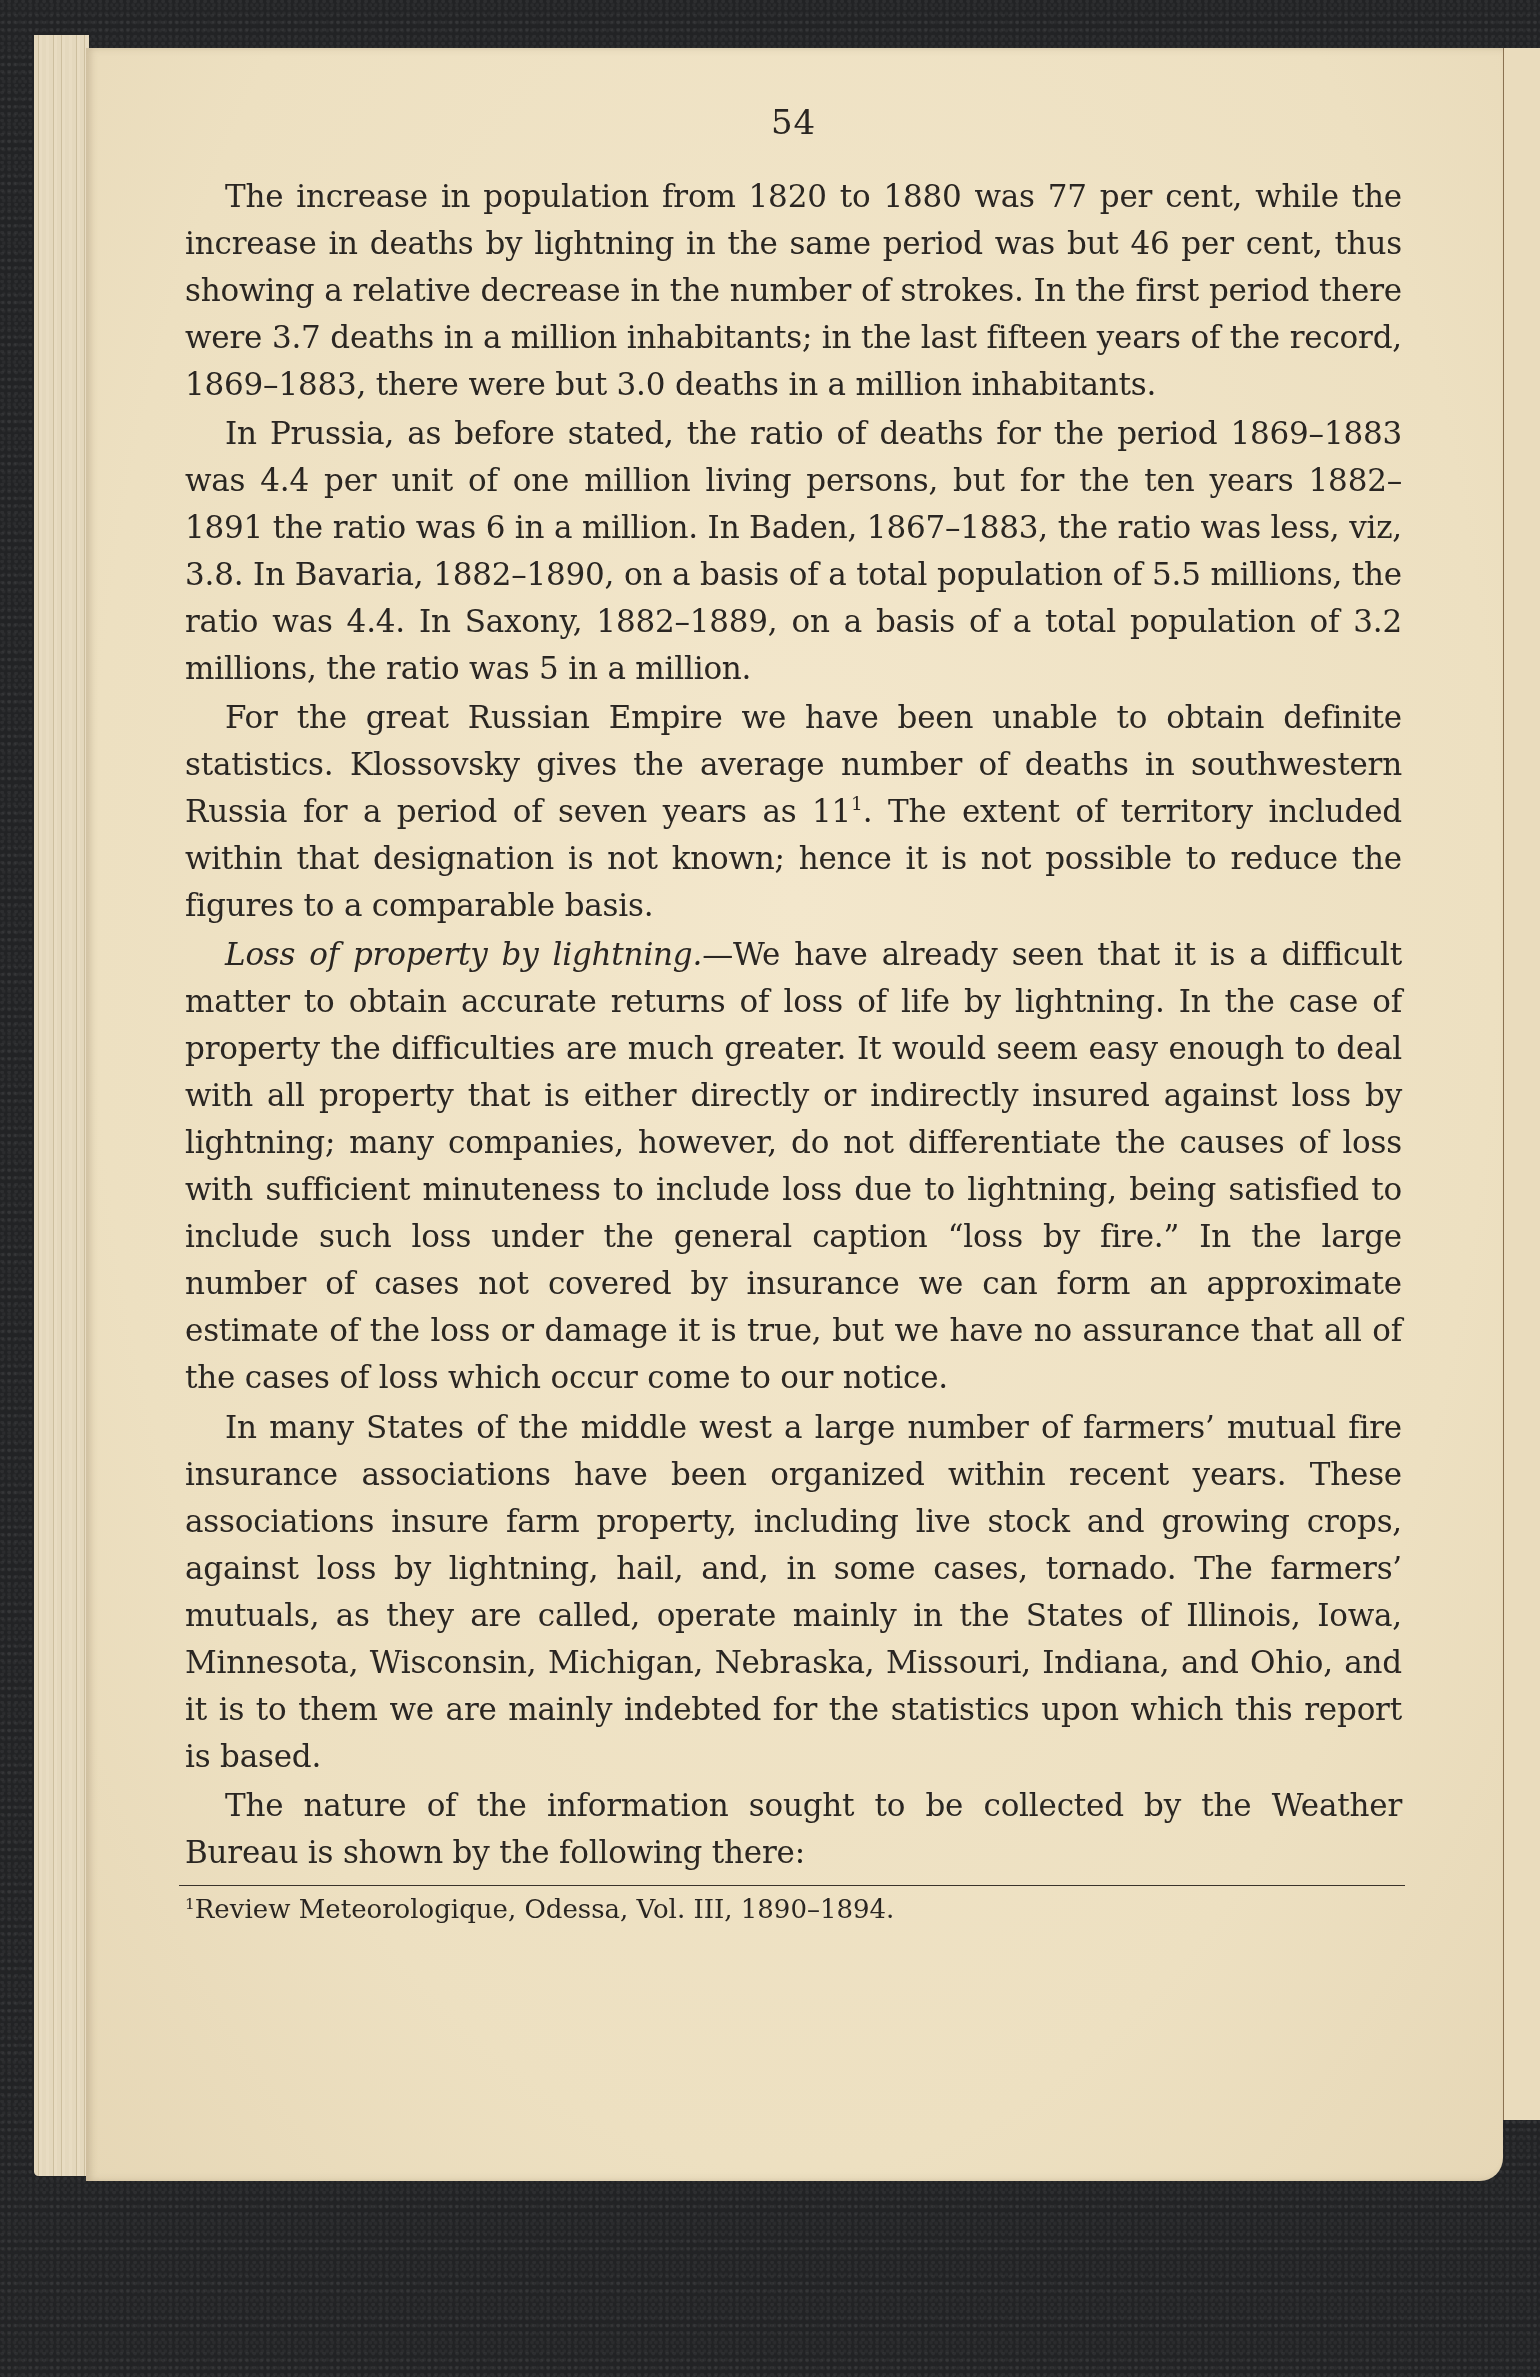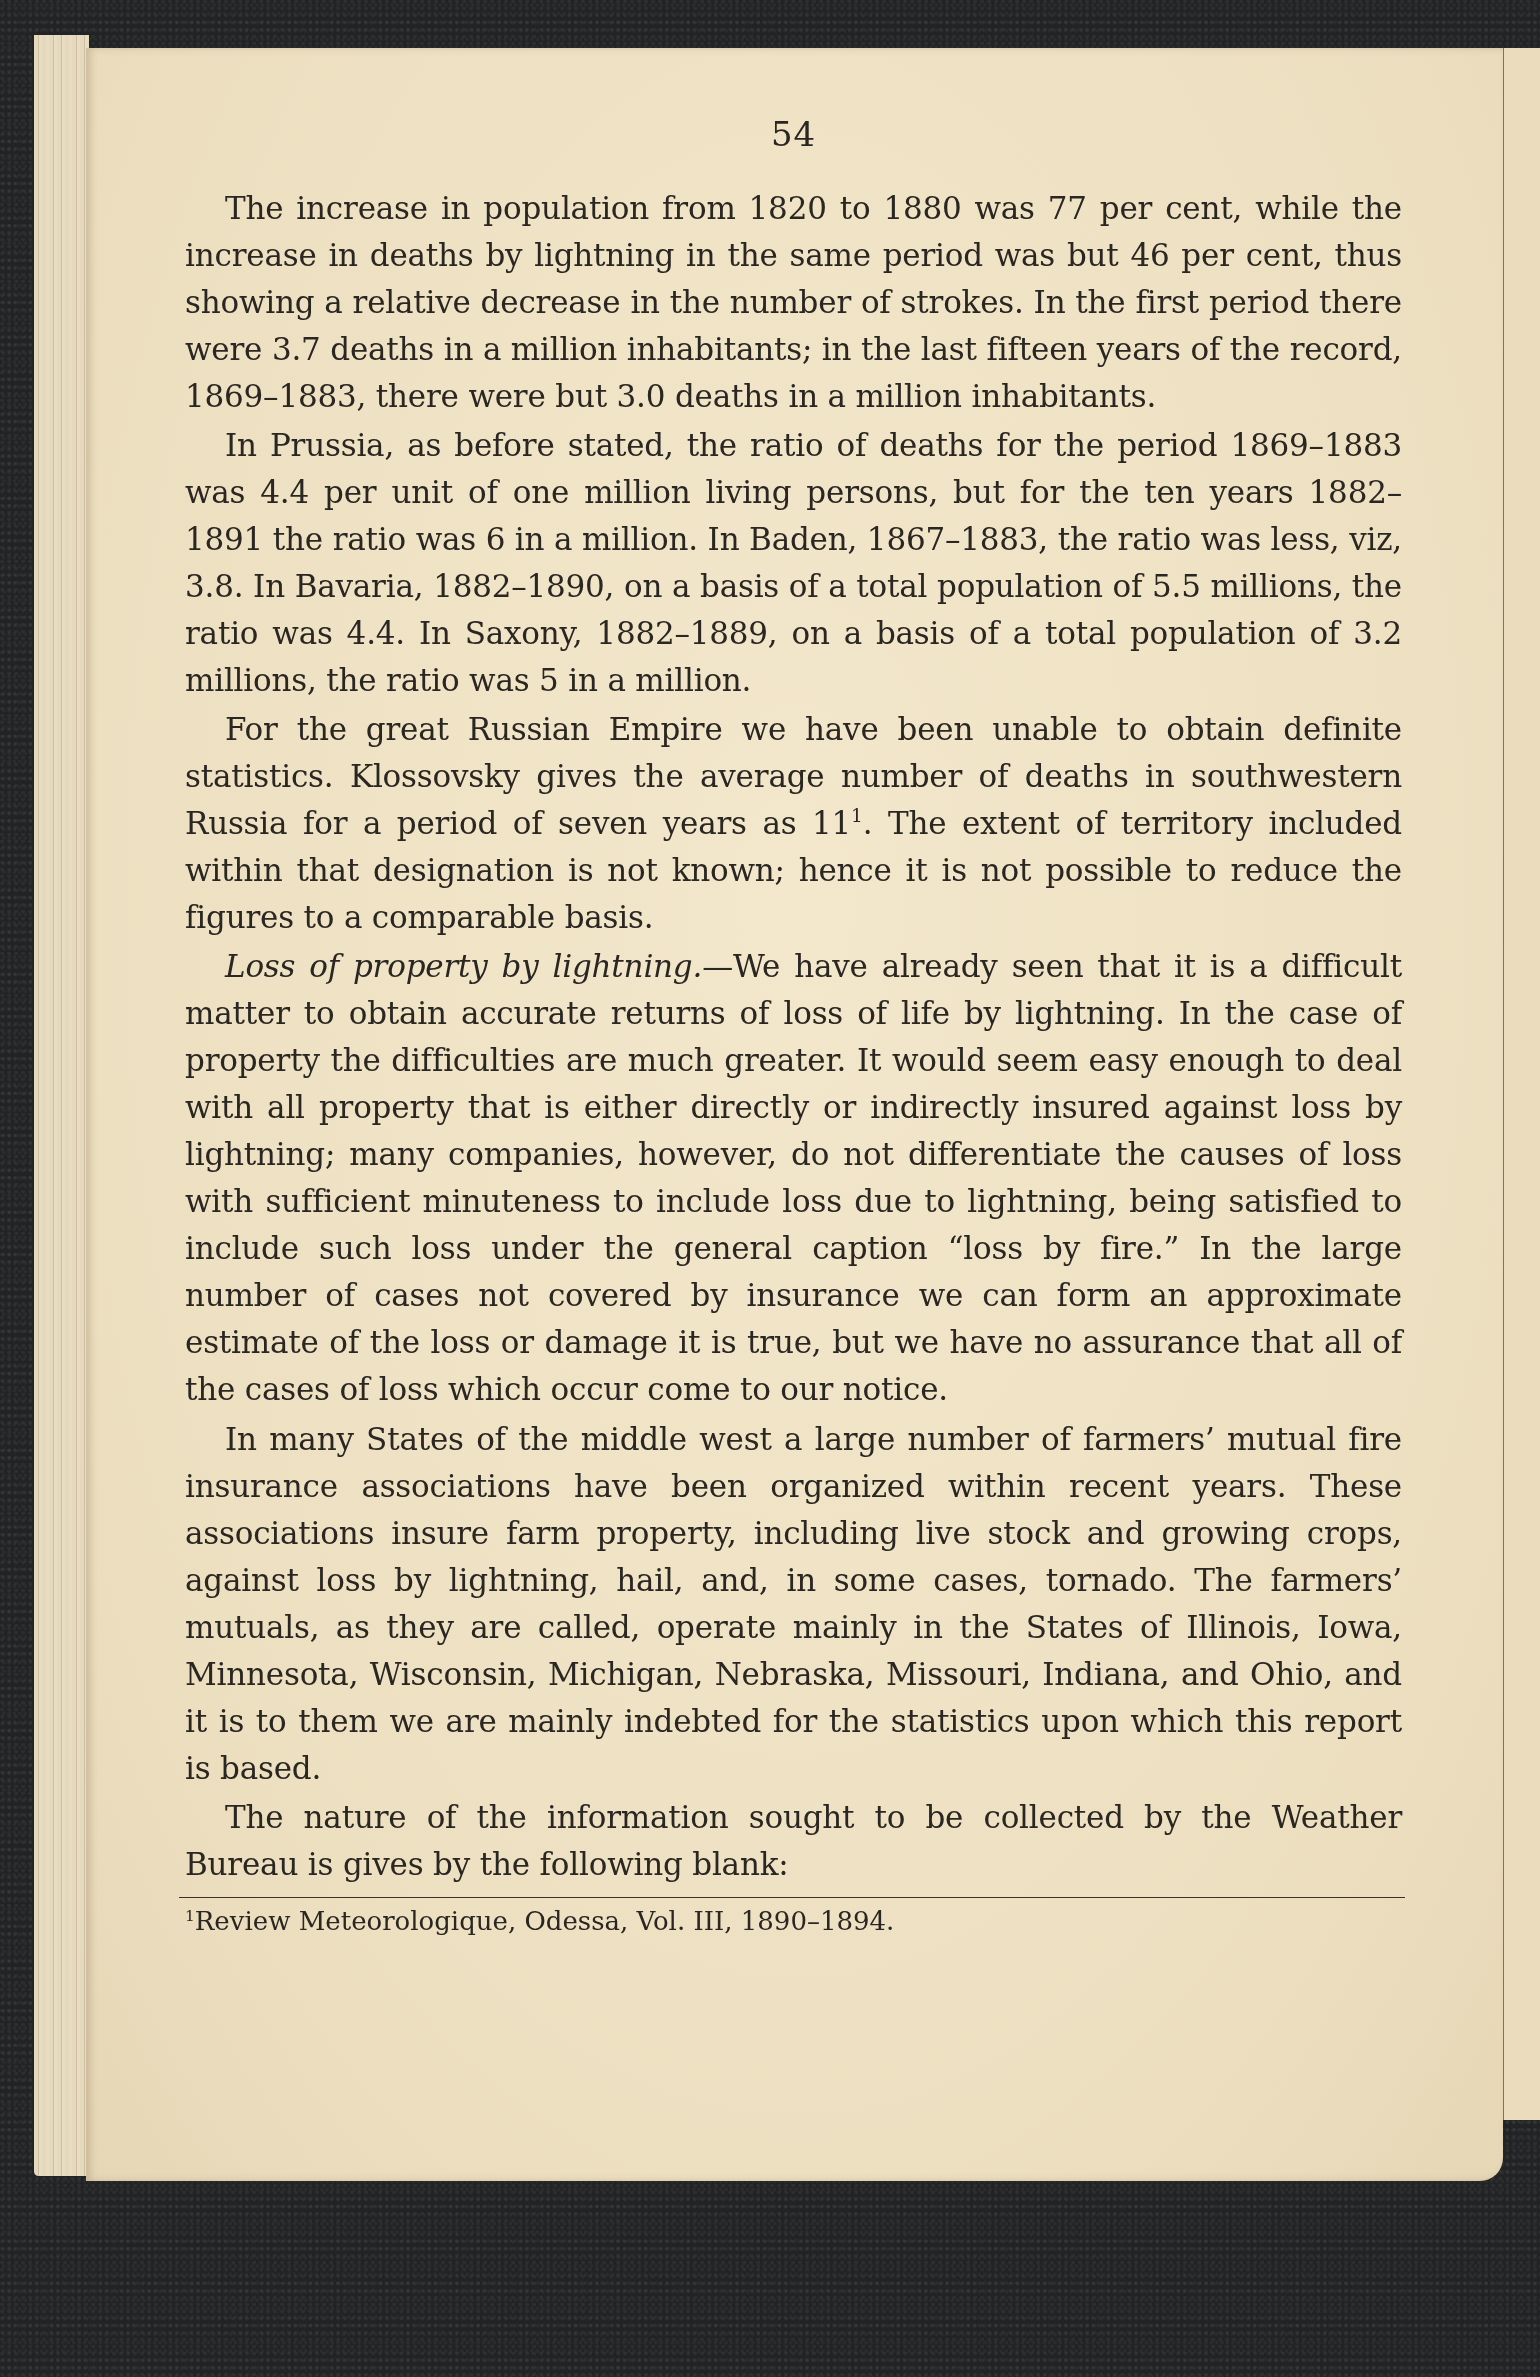--- a/index.html
+++ b/index.html
@@ -48,21 +48,21 @@
       left: 1502px;
       top: 48px;
       width: 39px;
       height: 2072px;
       background: #eadcbd;
       border-left: 2.3px solid #8a7150;
     }
     .content {
       position: absolute;
       left: 185px;
-      top: 92px;
+      top: 80px;
       width: 1217px;
       color: #2a2622;
     }
     .page-number {
       text-align: center;
       font-size: 34px;
       margin: 21.6px 0 31px 0;
       letter-spacing: 0.8px;
     }
     .para {
@@ -114,19 +114,19 @@
   <p class="para">The increase in population from 1820 to 1880 was 77 per cent, while the increase in deaths by lightning in the same period was but 46 per cent, thus showing a relative decrease in the number of strokes. In the first period there were 3.7 deaths in a million inhabitants; in the last fifteen years of the record, 1869–1883, there were but 3.0 deaths in a million inhabitants.</p>
 
   <p class="para">In Prussia, as before stated, the ratio of deaths for the period 1869–1883 was 4.4 per unit of one million living persons, but for the ten years 1882–1891 the ratio was 6 in a million. In Baden, 1867–1883, the ratio was less, viz, 3.8. In Bavaria, 1882–1890, on a basis of a total population of 5.5 millions, the ratio was 4.4. In Saxony, 1882–1889, on a basis of a total population of 3.2 millions, the ratio was 5 in a million.</p>
 
   <p class="para"><span>For the great Russian Empire we have been unable to obtain definite statistics. Klossovsky gives the average number of deaths in southwestern Russia for a period of seven years as 11</span><sup>1</sup><span>. The extent of territory included within that designation is not known; hence it is not possible to reduce the figures to a comparable basis.</span></p>
 
   <p class="para"><span class="italic">Loss of property by lightning.</span><span>—We have already seen that it is a difficult matter to obtain accurate returns of loss of life by lightning. In the case of property the difficulties are much greater. It would seem easy enough to deal with all property that is either directly or indirectly insured against loss by lightning; many companies, however, do not differentiate the causes of loss with sufficient minuteness to include loss due to lightning, being satisfied to include such loss under the general caption “loss by fire.” In the large number of cases not covered by insurance we can form an approximate estimate of the loss or damage it is true, but we have no assurance that all of the cases of loss which occur come to our notice.</span></p>
 
   <p class="para">In many States of the middle west a large number of farmers’ mutual fire insurance associations have been organized within recent years. These associations insure farm property, including live stock and growing crops, against loss by lightning, hail, and, in some cases, tornado. The farmers’ mutuals, as they are called, operate mainly in the States of Illinois, Iowa, Minnesota, Wisconsin, Michigan, Nebraska, Missouri, Indiana, and Ohio, and it is to them we are mainly indebted for the statistics upon which this report is based.</p>
 
-  <p class="para">The nature of the information sought to be collected by the Weather Bureau is gives by the following blank:</p>
+  <p class="para">The nature of the information sought to be collected by the Weather Bureau is shown by the following there:</p>
 
   <div class="footnote-rule"></div>
 
   <div class="footnote"><sup>1</sup><span>Review Meteorologique, Odessa, Vol. III, 1890–1894.</span></div>
 </div>
 
 
 </body></html>

